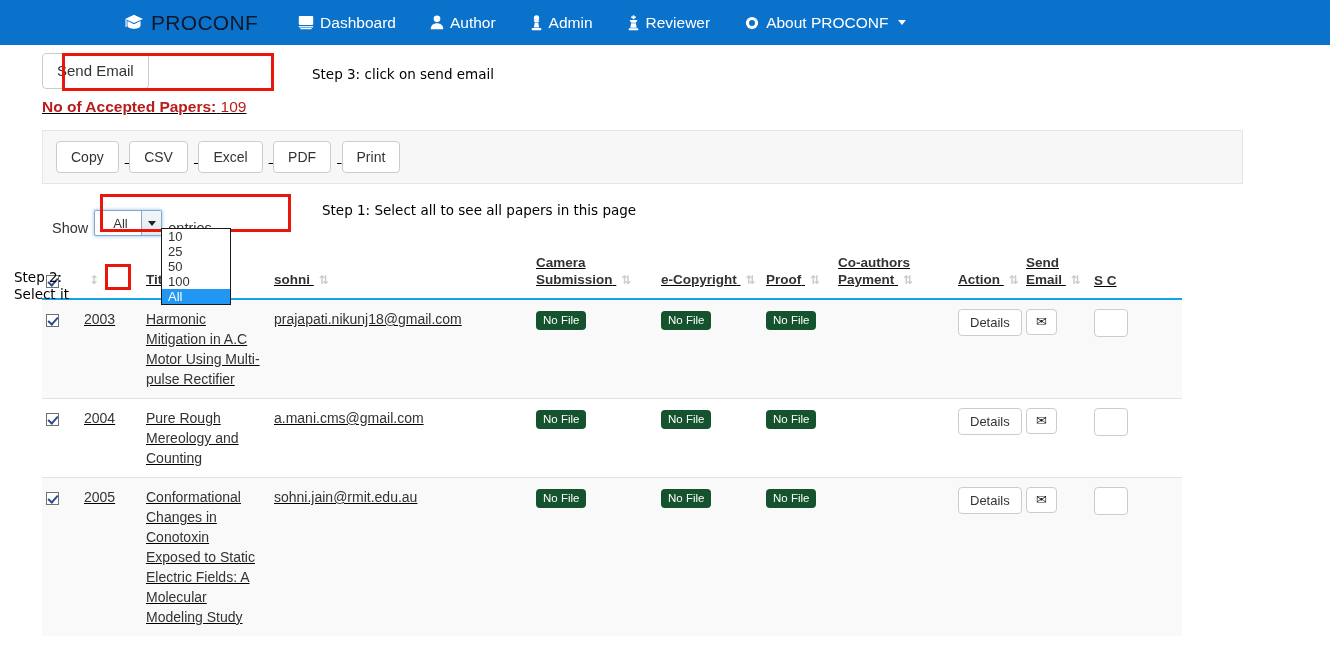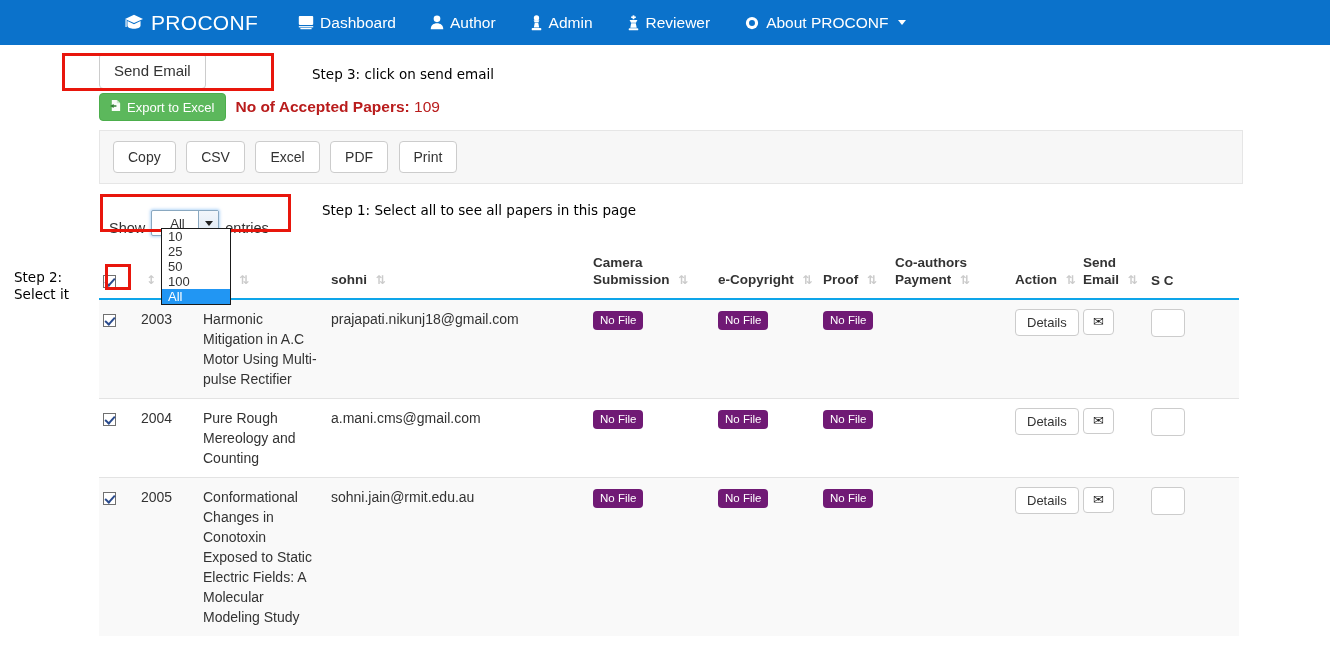--- a/index.html
+++ b/index.html
@@ -17,43 +17,44 @@
     background: #0b72cb;
     display: flex;
     align-items: center;
     padding-left: 124px;
     color: #ffffff;
     font-size: 17px;
   }
   .brand {
     display: flex; align-items: center; gap: 7px;
     font-size: 21px; font-weight: 400; letter-spacing: .3px;
-    margin-right: 40px; color:#ffffff;
+    margin-right: 40px; color:#0f172a;
   }
   .navitem {
     display: flex; align-items: center; gap: 6px;
     margin-right: 34px;
     color: #ffffff;
     font-size: 15.5px;
     white-space: nowrap;
   }
   .navitem .ico, .brand .ico { display:inline-flex; align-items:center; }
   .caret {
     width: 0; height: 0;
     border-left: 4px solid transparent;
     border-right: 4px solid transparent;
     border-top: 5px solid #ffffff;
     margin-left: 4px;
   }
 
   
   .page {
     position: relative;
-    padding-left: 99px;
+    padding-left: 42px;
     padding-right: 87px;
+    text-decoration: underline;
   }
 
   
   .sendmail-row {
     position: relative;
     height: 46px;
     padding-top: 8px;
   }
   .btn {
     font-family: "Liberation Sans", sans-serif;
@@ -250,21 +251,21 @@
     content: "";
     position: absolute;
     left: 3px; top: 0px;
     width: 4px; height: 8px;
     border: solid #2a4b8d;
     border-width: 0 2px 2px 0;
     transform: rotate(42deg);
   }
   .badge-nofile {
     display: inline-block;
-    background: #701a75;
+    background: #14532d;
     color: #ffffff;
     font-size: 11.5px;
     border-radius: 4px;
     padding: 3px 7px;
     line-height: 13px;
   }
   .btn-details {
     border: 1px solid #cccccc;
     border-radius: 4px;
     background: #ffffff;
@@ -364,30 +365,20 @@
   </div>
 </div>
 
 <div class="page">
 
   <div class="sendmail-row">
     <button class="btn btn-sendmail">Send Email</button>
   </div>
 
   <div class="export-row">
-    <button class="btn-export">
-      <span>
-        <svg width="13" height="13" viewBox="0 0 14 14" fill="#fff">
-          <path d="M3 1 h5.4 l3.6 3.6 V13 H3 z" fill="#ffffff" opacity="0.95"></path>
-          <path d="M8.4 1 v3.6 h3.6 z" fill="#cde9cd"></path>
-          <path d="M1.2 7.6 L5 5.4 v1.4 h3 v1.6 h-3 v1.4 z" fill="#2f7d32"></path>
-        </svg>
-      </span>
-      <span>Export to Excel</span>
-    </button>
     <div class="accepted">
       <b>No of Accepted Papers:</b>
       <span>109</span>
     </div>
   </div>
 
   <div class="dt-toolbar">
     <button class="btn">Copy</button>
     <button class="btn">CSV</button>
     <button class="btn">Excel</button>

